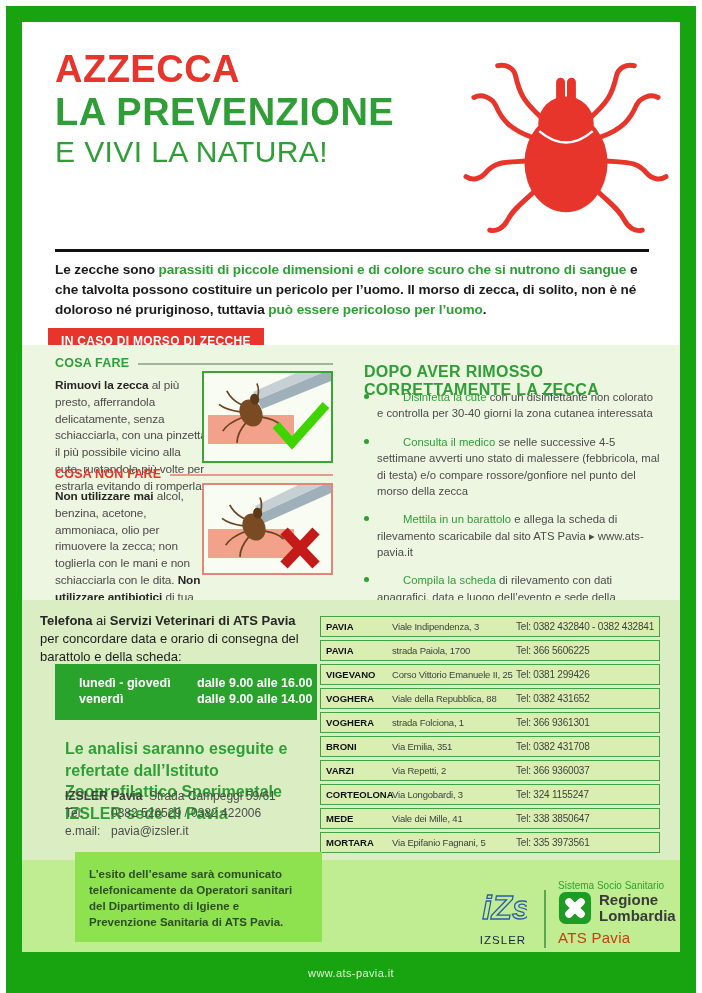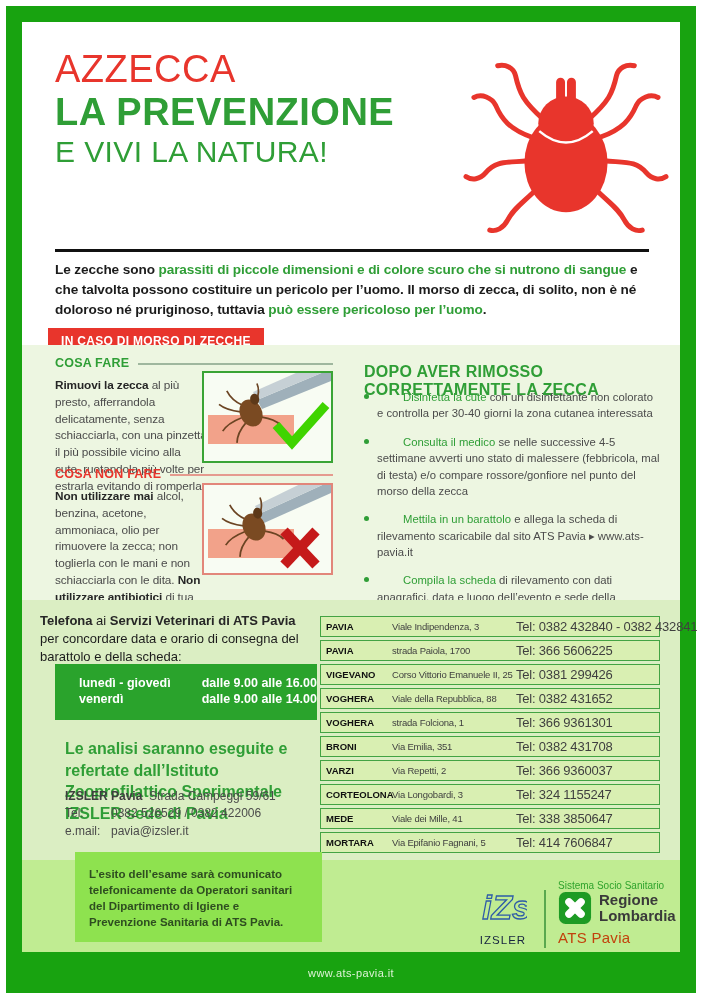--- a/index.html
+++ b/index.html
@@ -11,21 +11,21 @@
   .poster{position:relative;width:702px;height:993px;background:#fff;overflow:hidden;}
   .frame{position:absolute;left:6px;top:6px;width:690px;height:987px;background:var(--frame);}
   .content{position:absolute;left:22px;top:22px;width:658px;height:930px;background:#fff;}
   .header{position:absolute;left:0;top:0;width:658px;height:323px;background:#fff;}
   .sec1{position:absolute;left:0;top:323px;width:658px;height:255px;background:#edf6e1;}
   .sec2{position:absolute;left:0;top:578px;width:658px;height:260px;background:#dbeec3;}
   .sec3{position:absolute;left:0;top:838px;width:658px;height:92px;background:#c0ec92;}
 
   
   .title-block{position:absolute;left:33px;top:26px;}
-  .t-red{font-size:38px;font-weight:normal;color:var(--red);line-height:1.12;letter-spacing:.5px;}
+  .t-red{font-size:38px;font-weight:bold;color:var(--red);line-height:1.12;letter-spacing:.5px;}
   .t-green{font-size:38px;font-weight:bold;color:var(--green);line-height:1.12;letter-spacing:.5px;}
   .t-sub{font-size:30px;font-weight:normal;color:var(--green);line-height:1.15;letter-spacing:.4px;margin-top:2px;}
   .campaign{margin-top:15px;font-size:20px;font-weight:bold;color:var(--green);width:430px;line-height:1.28;}
   .tick-art{position:absolute;left:438px;top:20px;}
   .rule{position:absolute;left:33px;top:227px;width:594px;height:3px;background:#111;}
   .intro{position:absolute;left:33px;top:238px;width:602px;font-size:13.6px;font-weight:bold;line-height:1.46;color:var(--dark);letter-spacing:-.1px;}
   .badge{position:absolute;left:26px;top:306px;background:var(--red);color:#fff;font-size:12px;font-weight:bold;padding:6px 13px 7px;letter-spacing:.3px;}
 
   
   .seg-k{color:var(--dark);}
@@ -50,29 +50,29 @@
   .ill-box.dont{border:2px solid #e2867a;}
   .after-title{position:absolute;left:342px;top:18px;width:306px;font-size:16px;font-weight:bold;color:var(--green);letter-spacing:.3px;}
   .bullets{position:absolute;left:342px;top:44px;width:296px;}
   .bullet-item{display:flex;gap:8px;margin-bottom:12px;}
   .bullet-dot{width:5px;height:5px;border-radius:50%;background:var(--green);margin-top:5px;flex:none;}
   .bullet-text{font-size:11.3px;line-height:1.45;color:var(--gray);}
 
   
   .phone-intro{position:absolute;left:18px;top:12px;width:276px;font-size:13px;color:#1c1c1c;line-height:1.38;}
   .hours-box{position:absolute;left:33px;top:64px;width:262px;height:56px;background:#2aa32c;color:#fff;font-weight:bold;font-size:12.5px;padding:11px 0 0 24px;}
-  .hours-row{display:flex;line-height:1.3;justify-content:space-between;}
+  .hours-row{display:flex;line-height:1.3;}
   .hours-days{width:118px;}
   .analysis-lead{position:absolute;left:43px;top:138px;width:262px;font-size:16px;font-weight:bold;color:var(--green);line-height:1.35;}
   .contact{position:absolute;left:43px;top:188px;font-size:12px;color:var(--gray);line-height:1.45;}
   .vet-table{position:absolute;left:298px;top:16px;width:340px;}
   .vet-row{display:flex;align-items:center;height:21px;margin-bottom:3px;border:1px solid #43a343;background:#d9efb2;padding:0 5px;white-space:nowrap;}
   .vet-city{width:66px;font-weight:bold;font-size:9.5px;color:#101010;flex:none;}
   .vet-addr{width:124px;font-size:9.5px;color:#3f3f3f;letter-spacing:-.2px;flex:none;}
-  .vet-tel{flex:1;font-size:13px;color:#3f3f3f;letter-spacing:-.2px;}
+  .vet-tel{flex:1;font-size:10px;color:#3f3f3f;letter-spacing:-.2px;}
 
   
   .result-box{position:absolute;left:53px;top:-8px;width:247px;height:90px;background:#8ee24f;padding:14px 14px;font-size:11.5px;font-weight:bold;color:#2e4d20;line-height:1.4;}
   .izsler-logo{position:absolute;left:450px;top:24px;width:62px;text-align:center;}
   .izsler-label{font-size:11.5px;color:#16233f;letter-spacing:1px;margin-top:-2px;}
   .logo-divider{position:absolute;left:522px;top:30px;width:2px;height:58px;background:#5aa84f;}
   .lombardia{position:absolute;left:536px;top:20px;}
   .sistema{color:#2fa32c;font-size:10px;}
   .reg-row{display:flex;gap:7px;align-items:center;}
   .reg-text{font-size:15px;color:#3a3a3a;line-height:1.05;font-weight:bold;}
@@ -255,21 +255,21 @@
             <span class="vet-tel">Tel: 324 1155247</span>
           </div>
           <div class="vet-row">
             <span class="vet-city">MEDE</span>
             <span class="vet-addr">Viale dei Mille, 41</span>
             <span class="vet-tel">Tel: 338 3850647</span>
           </div>
           <div class="vet-row">
             <span class="vet-city">MORTARA</span>
             <span class="vet-addr">Via Epifanio Fagnani, 5</span>
-            <span class="vet-tel">Tel: 414 7606847</span>
+            <span class="vet-tel">Tel: 335 3973561</span>
           </div>
         </div>
     </div>
 
     <div class="sec3">
       <div class="result-box">L’esito dell’esame sarà comunicato telefonicamente da Operatori sanitari del Dipartimento di Igiene e Prevenzione Sanitaria di ATS Pavia.</div>
       <div class="izsler-logo">
         <svg width="48" height="48" viewBox="0 0 60 60">
           <text x="4" y="44" font-family="Liberation Sans, sans-serif" font-size="42" font-style="italic" font-weight="bold" fill="none" stroke="#2d5ba8" stroke-width="1.6">iZs</text>
         </svg>

